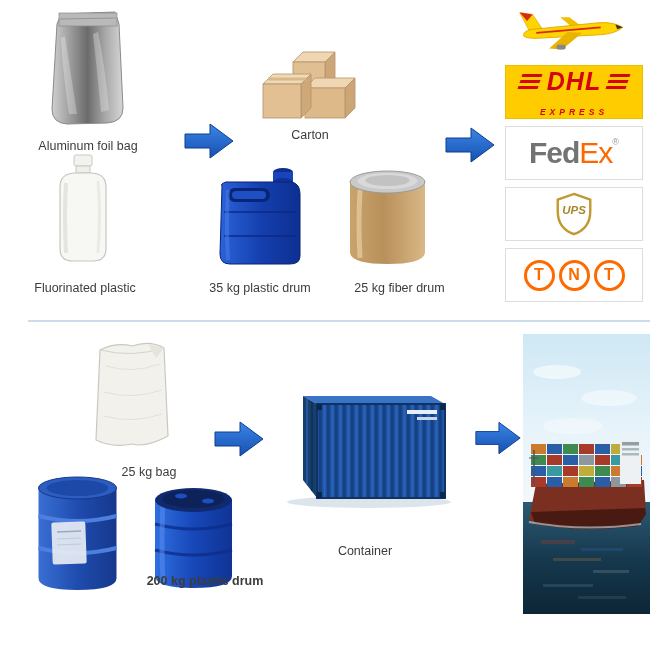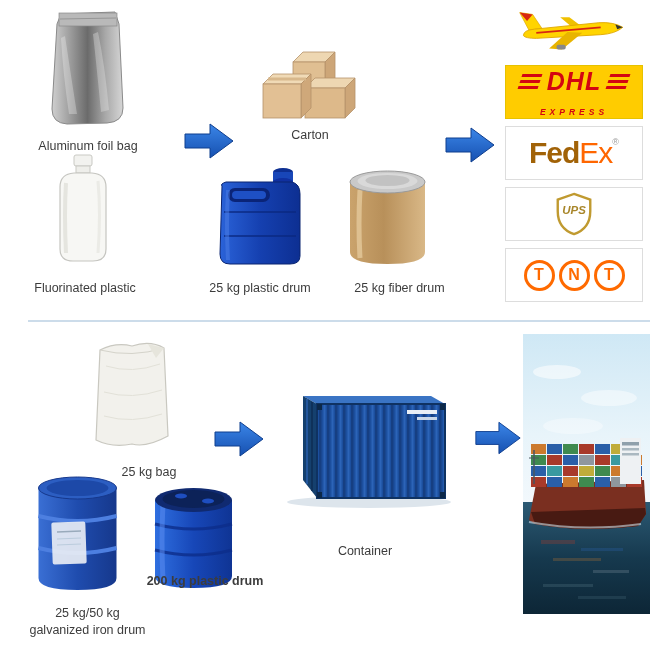--- a/index.html
+++ b/index.html
@@ -37,21 +37,21 @@
   }
   .dhl-word {
     font-size:25px; font-weight:bold; font-style:italic; color:#d40511; letter-spacing:1px;
   }
   .dhl-express {
     font-size:8.5px; font-weight:bold; font-style:italic; color:#d40511;
     letter-spacing:4px; margin-top:11px;
   }
 
   .fedex-box { flex-direction:row; align-items:center; }
-  .fedex-fed { font-size:30px; font-weight:bold; color:#a16207; letter-spacing:-1px; }
+  .fedex-fed { font-size:30px; font-weight:bold; color:#737373; letter-spacing:-1px; }
   .fedex-ex  { font-size:30px; font-weight:normal; color:#ff6600; letter-spacing:-1px; }
   .fedex-reg { font-size:9px; color:#999999; align-self:flex-start; margin-top:10px; }
 
   .tnt-box { flex-direction:row; gap:4px; }
   .tnt-circle {
     width:31px; height:31px; border:3px solid #ff6a00; border-radius:50%;
     display:flex; align-items:center; justify-content:center;
     font-size:16px; font-weight:bold; color:#ff6a00;
   }
 
@@ -193,21 +193,21 @@
       <rect x="61" y="8" width="20" height="10" fill="#1846b8"></rect>
       <ellipse cx="71" cy="18" rx="10" ry="4" fill="#1030a0"></ellipse>
       <path d="M10 22 Q8 20 14 18 L80 18 Q88 20 88 30 L88 92 Q88 100 78 100 L18 100 Q8 100 8 90 Z" fill="url(#jcG)" stroke="#0a2470"></path>
       <rect x="16" y="24" width="42" height="14" rx="7" fill="#0a2478"></rect>
       <rect x="20" y="27" width="34" height="8" rx="4" fill="#1e50c4"></rect>
       <line x1="12" y1="48" x2="84" y2="48" stroke="#0a2880" stroke-width="2" opacity="0.7"></line>
       <line x1="12" y1="72" x2="84" y2="72" stroke="#0a2880" stroke-width="2" opacity="0.7"></line>
       <path d="M16 26 Q14 60 16 96" stroke="#4d7fe8" stroke-width="4" opacity="0.5" fill="none"></path>
     </svg>
   </div>
-  <div class="label label-jerrycan">25 kg plastic drum</div>
+  <div class="label label-jerrycan">35 kg plastic drum</div>
 
   <div class="item fiberdrum">
     <svg viewBox="0 0 95 102">
       <path d="M10 18 L10 88 Q10 100 47.5 100 Q85 100 85 88 L85 18 Z" fill="url(#fdG)"></path>
       <path d="M20 26 Q18 60 20 94" stroke="#e8cfa2" stroke-width="5" fill="none" opacity="0.7"></path>
       <ellipse cx="47.5" cy="18" rx="37.5" ry="11" fill="#c9c9c9" stroke="#9a9a9a"></ellipse>
       <ellipse cx="47.5" cy="17" rx="30" ry="8" fill="#d9d9d9"></ellipse>
       <ellipse cx="47.5" cy="16.5" rx="22" ry="5.5" fill="#c2c2c2"></ellipse>
     </svg>
   </div>
@@ -310,24 +310,20 @@
       <path d="M8.5 14 L8.5 104 Q8.5 116 47.5 116 Q86.5 116 86.5 104 L86.5 14 Z" fill="url(#idG)"></path>
       <path d="M8.5 42 Q47.5 52 86.5 42" stroke="#4d7fe0" stroke-width="4" fill="none"></path>
       <path d="M8.5 74 Q47.5 84 86.5 74" stroke="#4d7fe0" stroke-width="4" fill="none"></path>
       <rect x="22" y="48" width="34" height="42" rx="2" fill="#e8edf4" opacity="0.92" transform="rotate(-2 39 69)"></rect>
       <line x1="27" y1="58" x2="51" y2="57" stroke="#99aabb" stroke-width="1.5"></line>
       <line x1="27" y1="65" x2="51" y2="64" stroke="#bbccdd" stroke-width="1"></line>
       <line x1="27" y1="71" x2="51" y2="70" stroke="#bbccdd" stroke-width="1"></line>
       <ellipse cx="47.5" cy="14" rx="39" ry="11" fill="#2c5ec2" stroke="#16388c"></ellipse>
       <ellipse cx="47.5" cy="14" rx="31" ry="8" fill="#1d49a8"></ellipse>
     </svg>
-  </div>
-  <div class="label label-irondrum">
-    <div>25 kg/50 kg</div>
-    <div>galvanized iron drum</div>
   </div>
 
   <div class="item drum200">
     <svg viewBox="0 0 95 112">
       <path d="M9 20 L9 96 Q9 108 47.5 108 Q86 108 86 96 L86 20 Z" fill="url(#pdG)"></path>
       <path d="M9 44 Q47.5 54 86 44" stroke="#0c2d8a" stroke-width="3" fill="none" opacity="0.8"></path>
       <path d="M9 70 Q47.5 80 86 70" stroke="#0c2d8a" stroke-width="3" fill="none" opacity="0.8"></path>
       <path d="M17 24 Q15 60 17 102" stroke="#5b8cf0" stroke-width="5" fill="none" opacity="0.55"></path>
       <ellipse cx="47.5" cy="20" rx="38.5" ry="12" fill="#102a70"></ellipse>
       <ellipse cx="47.5" cy="19" rx="31" ry="9" fill="#0c2258"></ellipse>

